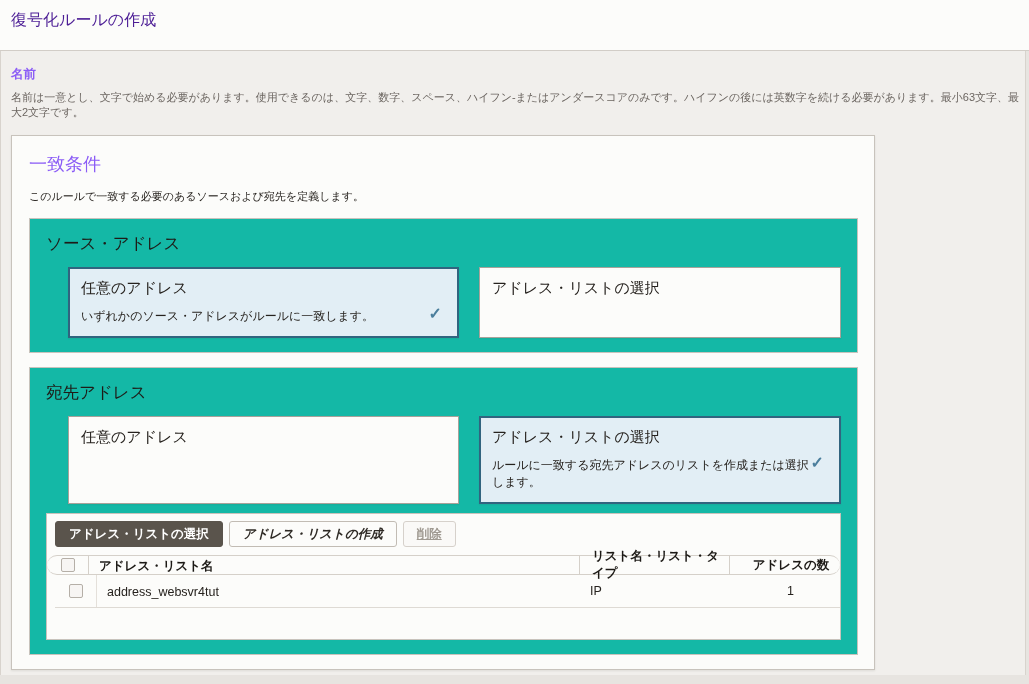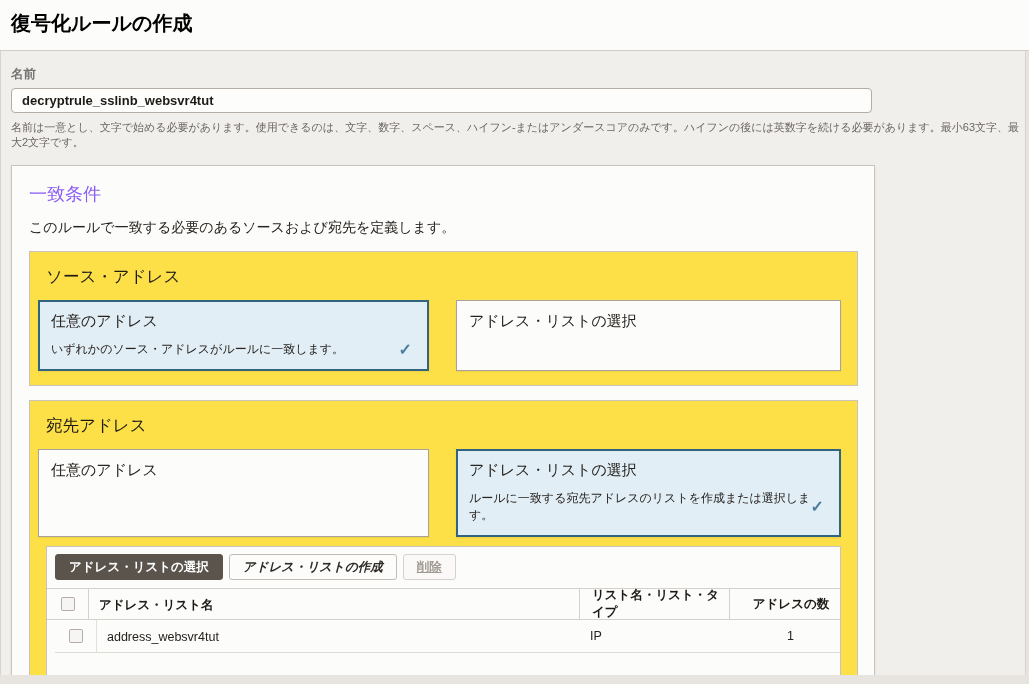--- a/index.html
+++ b/index.html
@@ -11,31 +11,31 @@
     position: relative;
     overflow: hidden;
   }
   
   .page-header {
     position: absolute; top: 0; left: 0; width: 1029px; height: 51px;
     background: #fcfcfa;
     border-bottom: 1px solid #d2cdc7;
     padding: 10px 0 0 11px;
   }
-  .page-title { font-size: 20px; font-weight: 700; color: #000000; }
+  .page-title { font-size: 16px; font-weight: 400; color: #4c1d95; }
 
   
   .form-area {
     position: absolute; top: 51px; left: 0; width: 1026px; bottom: 9px;
     background: #f1efec;
     border-left: 1px solid #d8d3cd;
     border-right: 1px solid #d8d3cd;
     overflow: hidden;
   }
-  .field-label { font-size: 12.5px; font-weight: 600; color: #737373; margin: 15px 0 5px 10px; }
+  .field-label { font-size: 12.5px; font-weight: 600; color: #8b5cf6; margin: 15px 0 5px 10px; }
   .text-input {
     display: block;
     margin-left: 10px;
     width: 861px; height: 25px;
     background: #fdfdfc;
     border: 1px solid #b3ada5;
     border-radius: 4px;
     padding: 0 10px;
     font-family: "Liberation Sans", sans-serif;
     font-size: 13px; font-weight: 600; color: #1e1b17;
@@ -45,47 +45,47 @@
   
   .panel {
     margin: 15px 0 0 10px;
     width: 864px;
     background: #fcfcfa;
     border: 1px solid #c8c3bc;
     box-shadow: 0 1px 2px rgba(60,50,40,0.10);
     padding-bottom: 14px;
   }
   .panel-title { font-size: 18px; font-weight: 400; color: #8b5cf6; margin: 16px 0 0 17px; }
-  .panel-desc  { font-size: 14px; color: #27231f; margin: 13px 0 0 17px; }
+  .panel-desc  { font-size: 11px; color: #27231f; margin: 13px 0 0 17px; }
 
   .sub-panel {
     margin: 14px 16px 0 17px;
-    background: #fde047;
+    background: #14b8a6;
     border: 1px solid #c8c3bc;
     padding-bottom: 14px;
   }
   .sub-panel-title { font-size: 16.5px; font-weight: 400; color: #1e1b17; margin: 14px 0 0 16px; }
 
-  .card-row { display: flex; gap: 27px; margin: 12px 16px 0 8px; }
+  .card-row { display: flex; gap: 20px; margin: 12px 16px 0 0; padding-left: 38px; }
   .choice-card {
     background: #fcfcfa;
     border: 1px solid #a8a29a;
     padding: 11px 12px 12px 12px;
     cursor: pointer;
     box-shadow: 0 1px 1px rgba(60,50,40,0.07);
   }
   .choice-card.selected {
     background: #e2eef5;
     border: 2px solid #31647f;
     padding: 10px 11px 11px 11px;
   }
   .card-a { width: 391px; }
   .card-b { flex: 1; }
   .card-title { font-size: 15px; color: #26221e; }
-  .card-desc-row { display: flex; align-items: center; margin-top: 10px; }
+  .card-desc-row { display: flex; align-items: flex-start; margin-top: 10px; }
   .card-desc { font-size: 12px; color: #26221e; flex: 1; }
   .card-check { font-size: 16px; font-weight: 700; color: #4b7e9c; line-height: 12px; padding-right: 4px; }
 
   
   .table-box {
     margin: 9px 16px 0 16px;
     background: #fcfcfa;
     border: 1px solid #c8c3bc;
   }
   .toolbar { padding: 7px 8px 8px 8px; display: flex; gap: 6px; }
@@ -94,21 +94,21 @@
     font-size: 12.5px; font-weight: 600;
     height: 26px; padding: 0 13px;
     border-radius: 3px;
     cursor: pointer;
   }
   .btn-dark   { background: #5a544c; border: 1px solid #5a544c; color: #ffffff; }
   .btn-light  { background: #fcfcfa; border: 1px solid #c2bcb4; color: #2e2a25; font-style: italic; }
   .btn-disabled { background: #faf9f7; border: 1px solid #d6d1cb; color: #a09a92; cursor: default; text-decoration: underline; }
 
   .tbl-header, .tbl-row, .tbl-footer { display: flex; align-items: center; }
-  .tbl-header { border-top: 1px solid #d5d0c9; border-bottom: 1px solid #d5d0c9; height: 32px; }
+  .tbl-header { border-top: 1px solid #d5d0c9; border-bottom: 1px solid #d5d0c9; height: 20px; border-radius: 16px; }
   .tbl-row    { border-bottom: 1px solid #dedad4; height: 33px; margin-left: 8px; }
   .tbl-footer { height: 31px; justify-content: space-between; padding: 0 12px; }
 
   .cell-check { width: 42px; align-self: stretch; display: flex; align-items: center; justify-content: center; }
   .tbl-header .cell-check { border-right: 1px solid #d5d0c9; }
   .tbl-row    .cell-check { border-right: 1px solid #e4e0da; }
   .cell-name  { flex: 1; padding-left: 10px; }
   .cell-type  { width: 151px; padding-left: 12px; align-self: stretch; display: flex; align-items: center; }
   .cell-count { width: 111px; padding-left: 12px; align-self: stretch; display: flex; align-items: center; justify-content: center; }
   .tbl-header .cell-type, .tbl-header .cell-count { border-left: 1px solid #d5d0c9; margin-left: -1px; }
@@ -126,21 +126,20 @@
 </head>
 <body>
 
 <div class="page-header">
   <div class="page-title">復号化ルールの作成</div>
 </div>
 
 <div class="form-area">
 
   <div class="field-label">名前</div>
-  <input class="text-input" type="text" value="decryptrule_sslinb_websvr4tut" style="">
   <div class="helper-text">名前は一意とし、文字で始める必要があります。使用できるのは、文字、数字、スペース、ハイフン-またはアンダースコアのみです。ハイフンの後には英数字を続ける必要があります。最小63文字、最大2文字です。</div>
 
   <div class="panel">
     <div class="panel-title">一致条件</div>
     <div class="panel-desc">このルールで一致する必要のあるソースおよび宛先を定義します。</div>
 
     <div class="sub-panel">
       <div class="sub-panel-title">ソース・アドレス</div>
       <div class="card-row">
         <div class="choice-card card-a selected">

